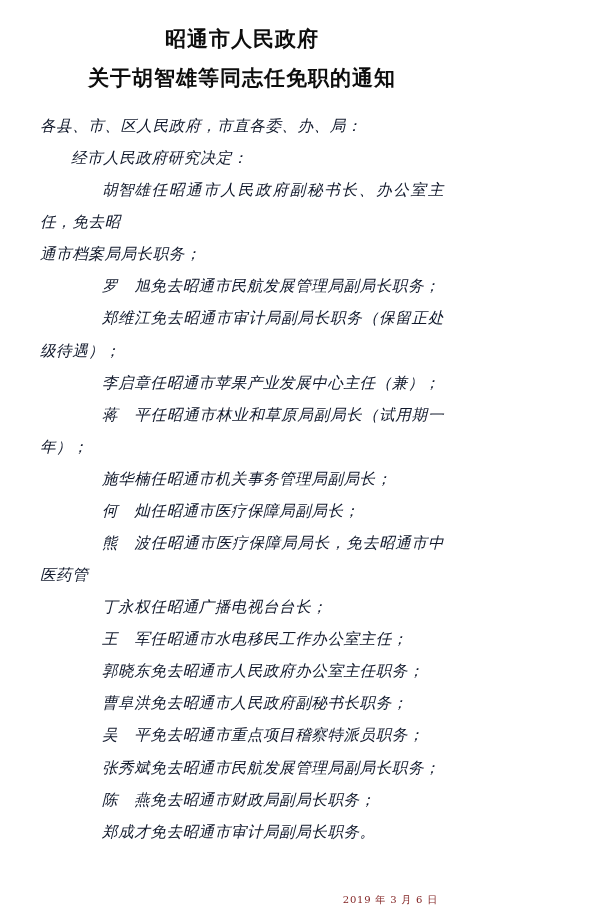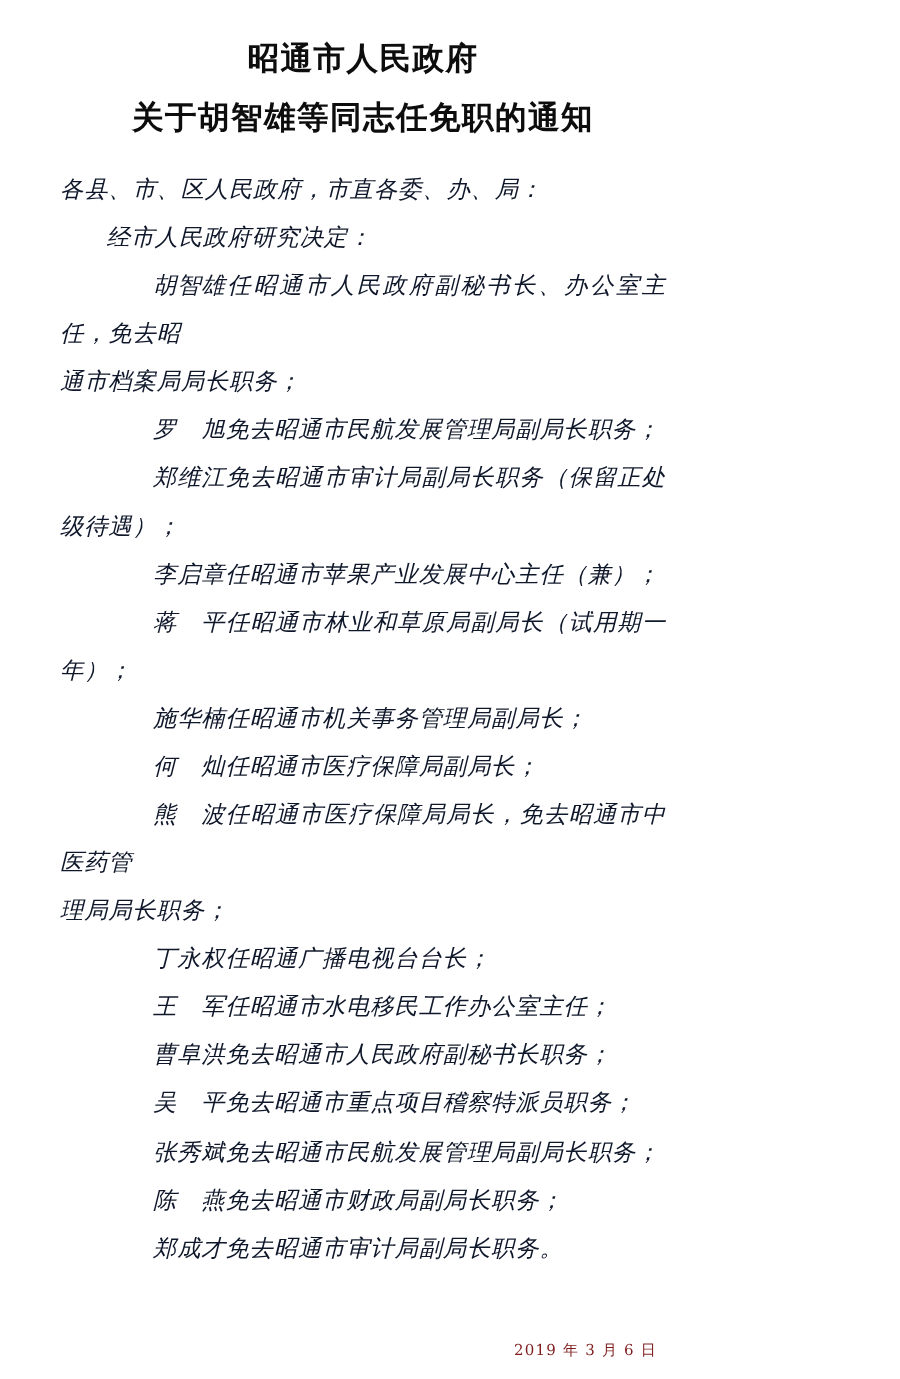--- a/index.html
+++ b/index.html
@@ -114,31 +114,33 @@
       <span class="name-col">施华楠</span><span>任昭通市机关事务管理局副局长；</span>
     </div>
 
     <div class="para entry">
       <span class="name-col">何　灿</span><span>任昭通市医疗保障局副局长；</span>
     </div>
 
     <div class="para entry">
       <span class="name-col">熊　波</span><span>任昭通市医疗保障局局长，免去昭通市中医药管</span>
     </div>
-    <div class="para entry-wrap">理局局长职务；</div>
 
 
     <div class="para entry">
       <span class="name-col">丁永权</span><span>任昭通广播电视台台长；</span>
     </div>
 
     <div class="para entry">
       <span class="name-col">王　军</span><span>任昭通市水电移民工作办公室主任；</span>
     </div>
 
+    <div class="para entry">
+      <span class="name-col">郭晓东</span><span>免去昭通市人民政府办公室主任职务；</span>
+    </div>
 
     <div class="para entry">
       <span class="name-col">曹阜洪</span><span>免去昭通市人民政府副秘书长职务；</span>
     </div>
 
     <div class="para entry">
       <span class="name-col">吴　平</span><span>免去昭通市重点项目稽察特派员职务；</span>
     </div>
 
     <div class="para entry">

